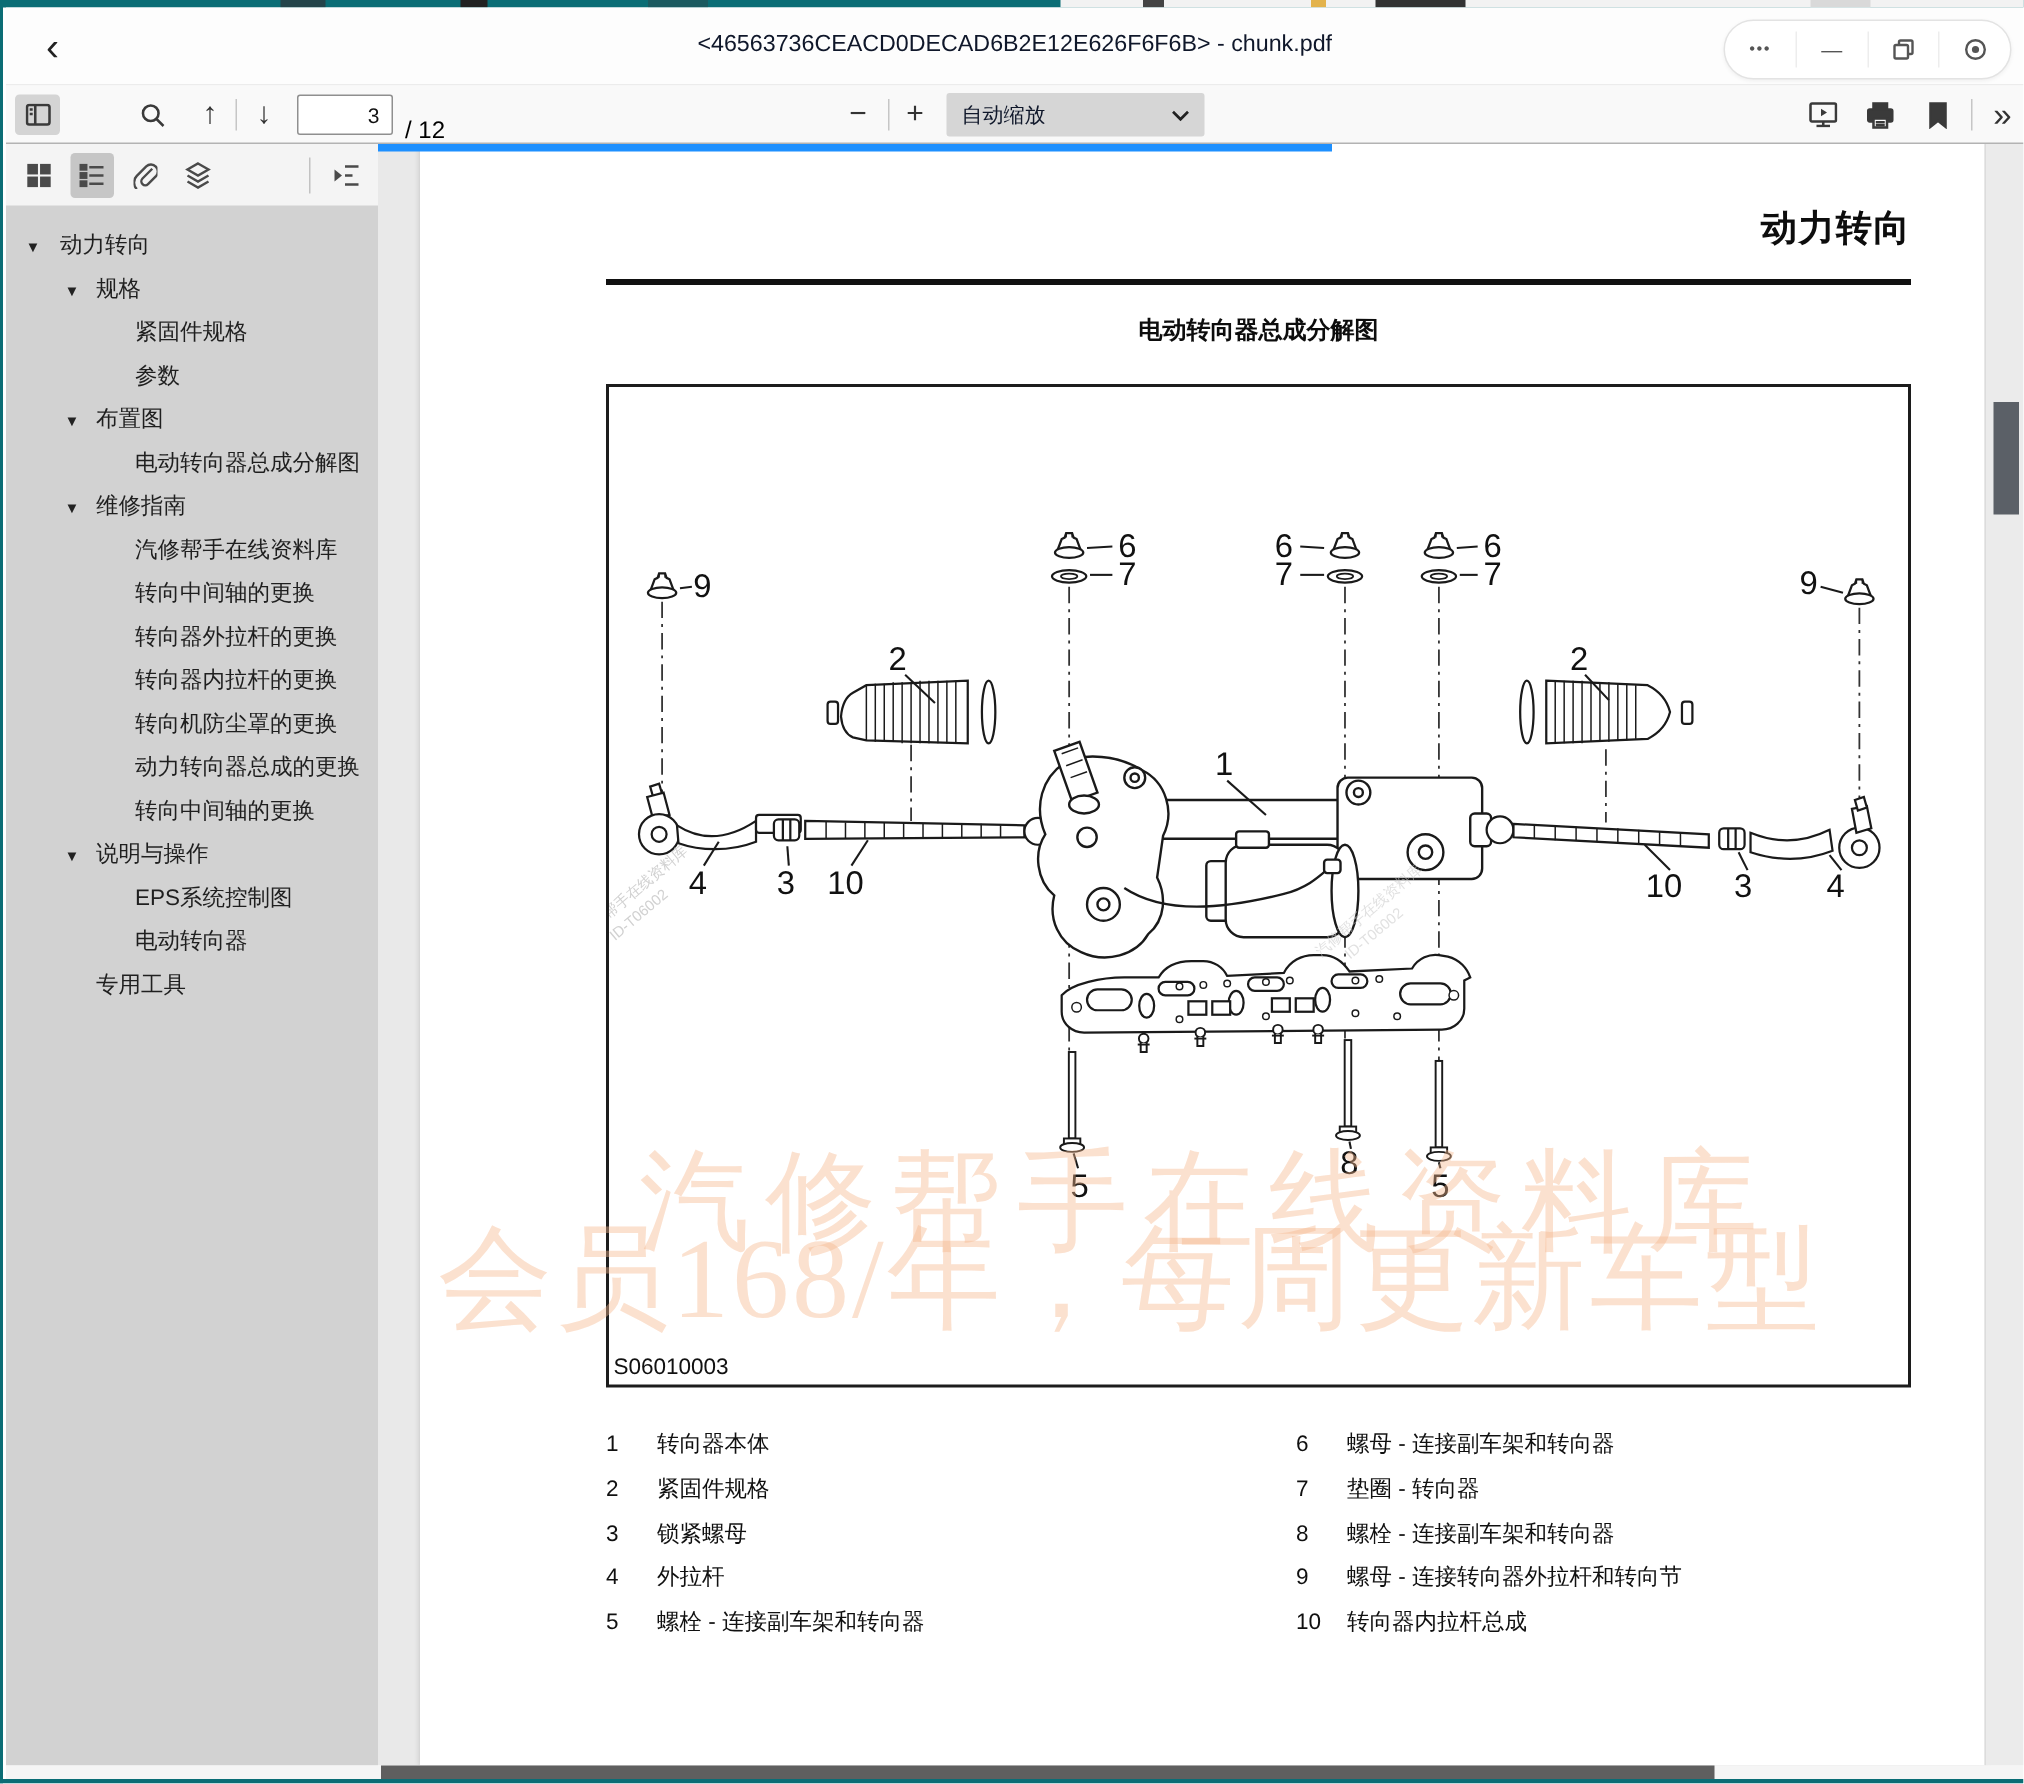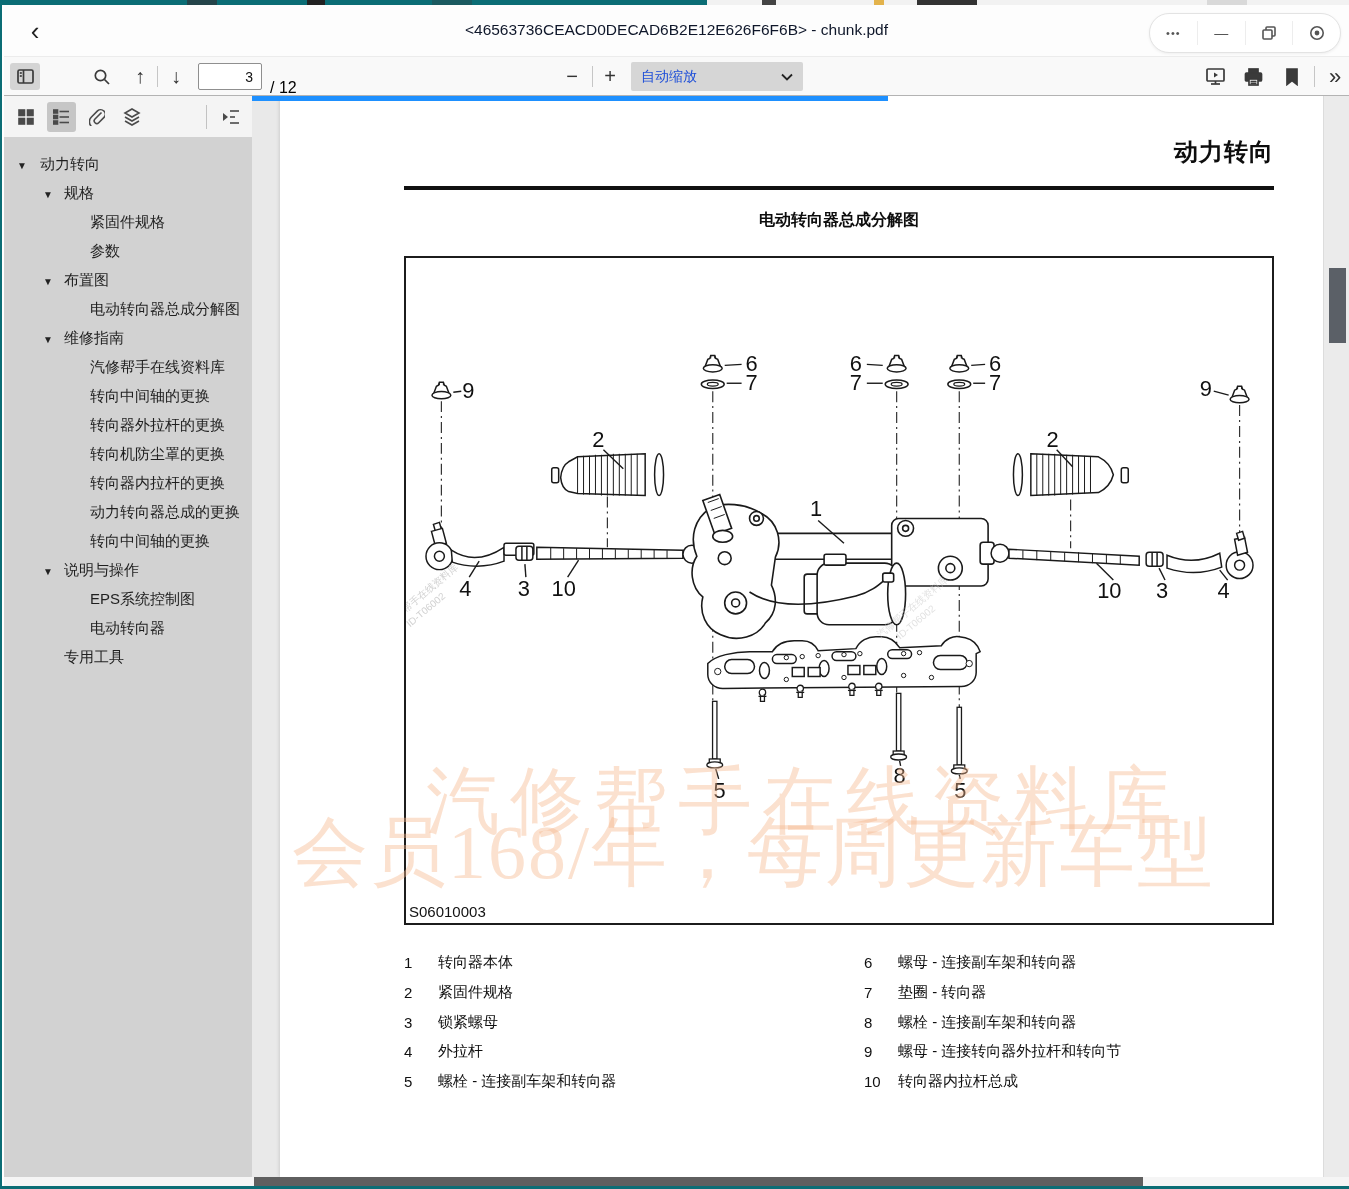--- a/index.html
+++ b/index.html
@@ -24,21 +24,21 @@
 
   
   .toolbar { position:absolute; left:2px; top:57px; right:0; height:39px; background:#f9f9f9; border-bottom:1px solid #b3b3b3; }
   .tb { position:absolute; top:6px; height:27px; display:flex; align-items:center; justify-content:center; color:#3a3a3a; cursor:pointer; }
   .tb svg { stroke:#3a3a3a; fill:none; stroke-width:1.7; }
   .tbtxt { font-size:20px; color:#333; }
   .sep-v { position:absolute; top:9px; width:1px; height:21px; background:#c6c6c6; }
   .sidebar-toggle { left:6px; width:30px; background:#d4d4d4; border-radius:3px; }
   .page-input { position:absolute; left:194px; top:6px; width:64px; height:27px; border:1px solid #8f8f8f; background:#fff; text-align:right; padding-right:8px; font-size:14px; color:#111; border-radius:2px; }
   .page-total { position:absolute; left:266px; top:22px; font-size:16px; color:#000000; }
-  .zoom-select { position:absolute; left:627px; top:5px; width:172px; height:29px; background:#d6d6d6; border-radius:2px; display:flex; align-items:center; padding:0 10px; font-size:14px; color:#1d4ed8; cursor:pointer; }
+  .zoom-select { position:absolute; left:627px; top:5px; width:172px; height:29px; background:#d6d6d6; border-radius:2px; display:flex; align-items:center; padding:0 10px; font-size:14px; color:#0f172a; cursor:pointer; }
   .zoom-select .chev { margin-left:auto; }
 
   
   .loading-bar { position:absolute; left:250px; top:96px; width:636px; height:5px; background:#1e90ff; z-index:30; }
 
   
   .content { position:absolute; left:2px; top:96px; right:0; height:1081px; display:flex; }
 
   .sidebar { width:248px; height:100%; background:#d2d2d2; position:relative; flex:none; }
   .sb-icons { height:41px; background:#f4f4f4; display:flex; align-items:center; padding-left:8px; }
@@ -249,22 +249,22 @@
           <div class="toc-item lvl1"><span class="caret">▼</span><span class="lab">动力转向</span></div>
           <div class="toc-item lvl2"><span class="caret">▼</span><span class="lab">规格</span></div>
           <div class="toc-item lvl3"><span class="lab">紧固件规格</span></div>
           <div class="toc-item lvl3"><span class="lab">参数</span></div>
           <div class="toc-item lvl2"><span class="caret">▼</span><span class="lab">布置图</span></div>
           <div class="toc-item lvl3"><span class="lab">电动转向器总成分解图</span></div>
           <div class="toc-item lvl2"><span class="caret">▼</span><span class="lab">维修指南</span></div>
           <div class="toc-item lvl3"><span class="lab">汽修帮手在线资料库</span></div>
           <div class="toc-item lvl3"><span class="lab">转向中间轴的更换</span></div>
           <div class="toc-item lvl3"><span class="lab">转向器外拉杆的更换</span></div>
+          <div class="toc-item lvl3"><span class="lab">转向器内拉杆的更换</span></div>
           <div class="toc-item lvl3"><span class="lab">转向机防尘罩的更换</span></div>
-          <div class="toc-item lvl3"><span class="lab">转向器内拉杆的更换</span></div>
           <div class="toc-item lvl3"><span class="lab">动力转向器总成的更换</span></div>
           <div class="toc-item lvl3"><span class="lab">转向中间轴的更换</span></div>
           <div class="toc-item lvl2"><span class="caret">▼</span><span class="lab">说明与操作</span></div>
           <div class="toc-item lvl3"><span class="lab">EPS系统控制图</span></div>
           <div class="toc-item lvl3"><span class="lab">电动转向器</span></div>
           <div class="toc-item lvl2"><span class="lab">专用工具</span></div>
         </div>
     </div>
 
     <div class="main">

